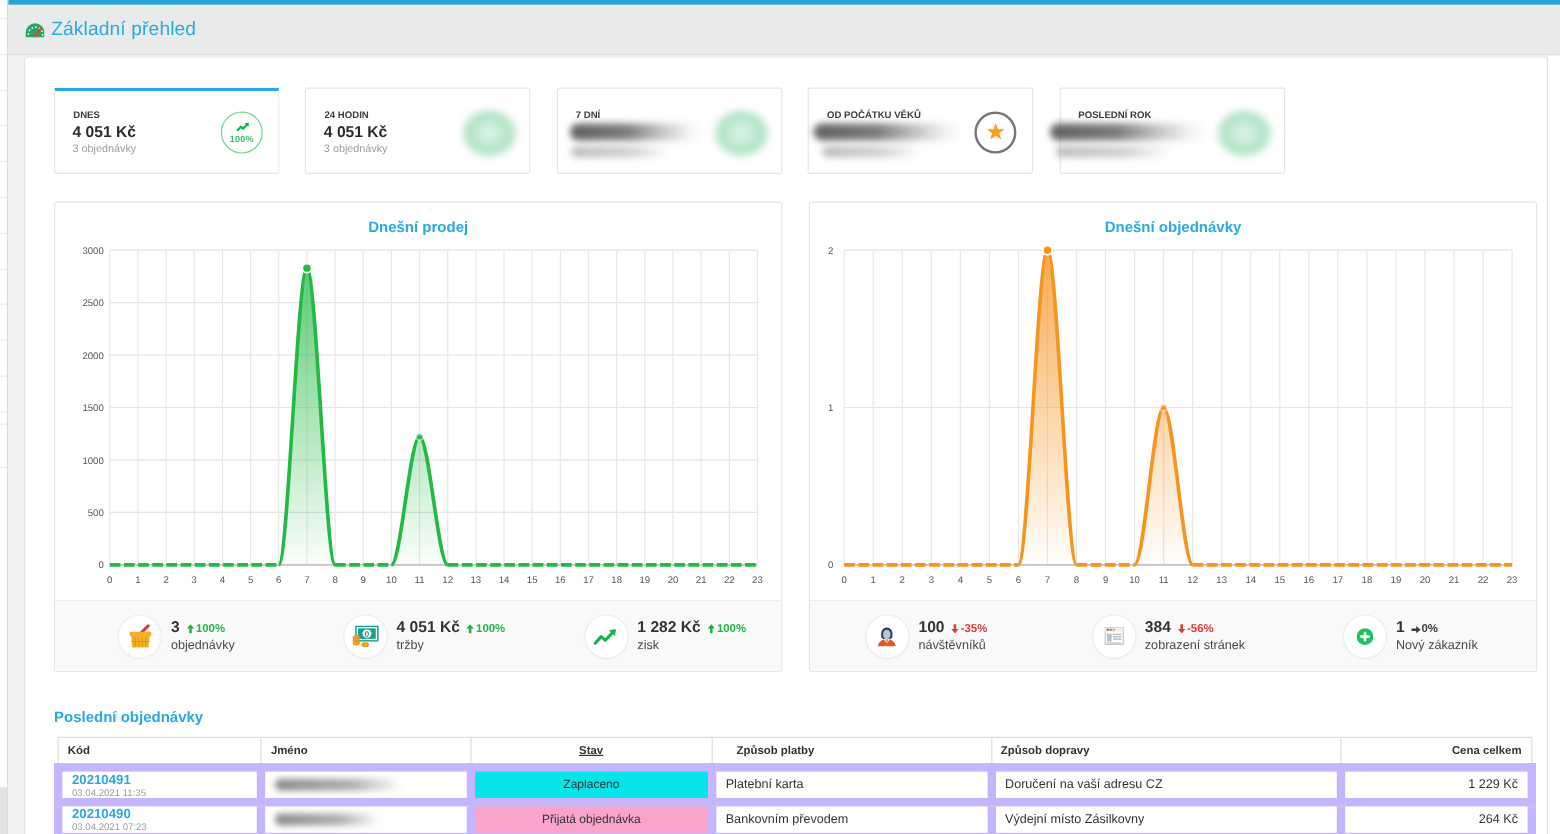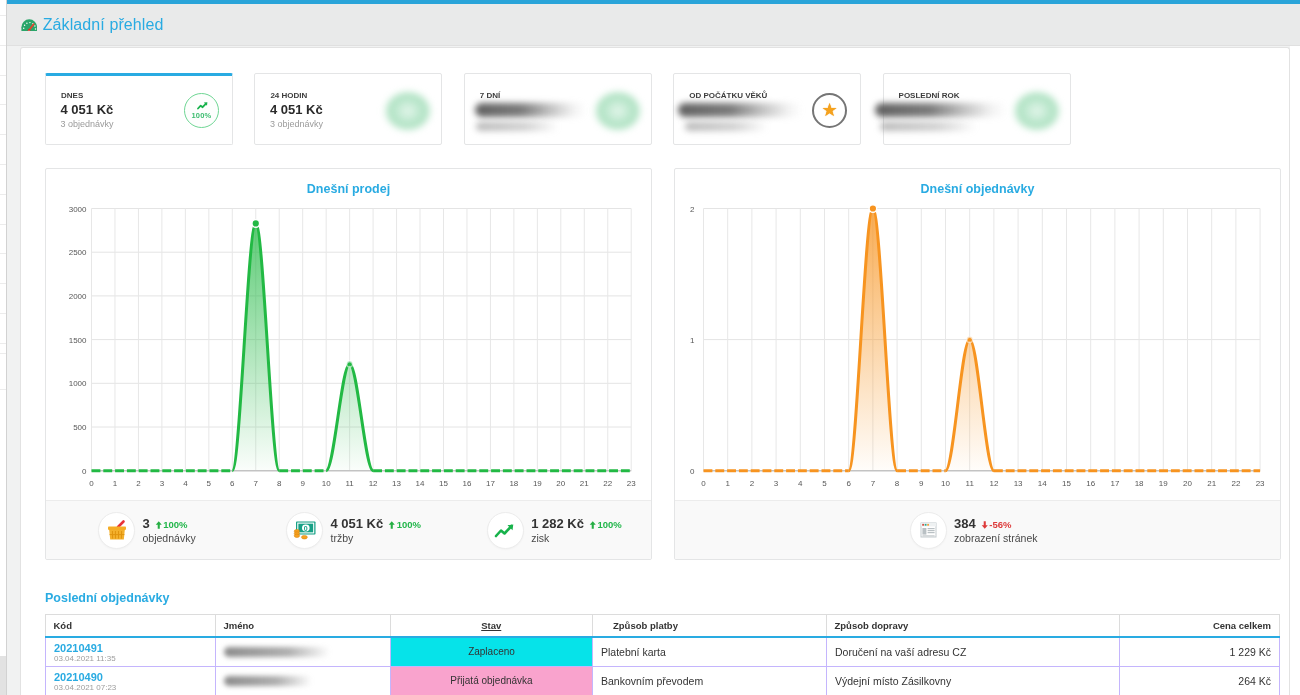--- a/index.html
+++ b/index.html
@@ -77,21 +77,21 @@
   .stat-delta.down { color:#dd3b3b; }
   .stat-delta.flat { color:#3d3d3d; }
   .stat-label { font-size:10.5px; color:#4a4a4a; line-height:12px; white-space:nowrap; }
 
   
   #orders-heading { position:absolute; left:24px; top:544px; font-size:12.5px; font-weight:bold; color:#29abe2; line-height:13px; }
   #orders-table { position:absolute; left:24px; top:566px; width:1235px; border-collapse:collapse; background:#fff; }
   #orders-table th { border:1px solid #dcdcdc; border-bottom:2px solid #29abe2; font-size:9.5px; font-weight:bold; color:#333; line-height:11px; padding:5px 8px 5px 7.5px; text-align:left; }
   #orders-table th.center { text-align:center; }
   #orders-table th.right { text-align:right; }
-  #orders-table td { border:1px solid #c4b5fd; font-size:10.5px; color:#333; height:29px; padding:0 8px; vertical-align:middle; }
+  #orders-table td { border:7px solid #c4b5fd; font-size:10.5px; color:#333; height:29px; padding:0 8px; vertical-align:middle; }
   #orders-table td.status-cell { text-align:center; padding:0; font-size:10px; }
   #orders-table td.right { text-align:right; }
   .order-code { font-size:11px; font-weight:bold; color:#29abe2; text-decoration:none; display:block; line-height:12px; margin-top:1px; }
   .order-date { font-size:8px; color:#9d9d9d; line-height:9px; }
   .name-blur { width:106px; height:10px; border-radius:5px; background:linear-gradient(90deg, rgba(110,110,110,0.8), rgba(130,130,130,0.65) 60%, rgba(160,160,160,0)); filter:blur(2.5px); }
 </style>
 </head>
 <body>
 
 <div id="root">
@@ -382,40 +382,71 @@
             <path d="M 173.7 301.7 C 181.76666666666665 301.7 189.83333333333334 39.5 197.9 39.5 C 205.96666666666667 39.5 214.03333333333333 301.7 222.1 301.7 " stroke="#f79420" stroke-width="3" fill="none" stroke-linejoin="round"></path>
             <path d="M 222.1 301.7 L 270.5 301.7" stroke="#f79420" stroke-width="3" fill="none" stroke-dasharray="8.9 2.9"></path>
             <path d="M 270.5 301.7 C 278.56666666666666 301.7 286.6333333333333 170.6 294.7 170.6 C 302.76666666666665 170.6 310.8333333333333 301.7 318.9 301.7 " stroke="#f79420" stroke-width="3" fill="none" stroke-linejoin="round"></path>
             <path d="M 318.9 301.7 L 585.1 301.7" stroke="#f79420" stroke-width="3" fill="none" stroke-dasharray="8.9 2.9"></path>
             <circle cx="197.9" cy="39.5" r="3.8" fill="#f79420" fill-opacity="1" stroke="#ffffff" stroke-width="1.4" stroke-opacity="1"></circle>
             <circle cx="294.7" cy="170.6" r="3" fill="#f79420" fill-opacity="0.45" stroke="#ffffff" stroke-width="1.4" stroke-opacity="0.5"></circle>
           </svg>
           <div class="chart-footer">
             <div class="stat-cell">
               <div class="stat-icon-circle">
+                <svg width="18" height="17" viewBox="0 0 18 17">
+                  <path d="M4.5 9.5 C3.5 4.5 5.5 1 9 1 C12.5 1 14.5 4.5 13.5 9.5 L12 10.5 L6 10.5 Z" fill="#27435f"></path>
+                  <ellipse cx="9" cy="6.8" rx="3.1" ry="4.1" fill="#b9c3ca"></ellipse>
+                  <path d="M1.5 16.5 C2 13.5 4.5 11.5 6.5 11 L9 14 L11.5 11 C13.5 11.5 16 13.5 16.5 16.5 Z" fill="#e4551f"></path>
+                  <path d="M7.6 10 L9 15.5 L10.4 10 L9 11.2 Z" fill="#9aa7b0"></path>
+                </svg>
+              </div>
+              <div class="stat-text">
+                <div class="stat-line1"><span>100</span><span class="stat-delta down"><span class="arr" title="↓"><svg width="7.5" height="8" viewBox="0 0 8 10">
+                        <path d="M4 9.8 L7.8 5.2 H5.3 V0.2 H2.7 V5.2 H0.2 Z" fill="#dd3b3b"></path>
+                      </svg></span><span>-35%</span></span></div>
+                <div class="stat-label">návštěvníků</div>
+              </div>
+            </div>
+            <div class="stat-cell">
+              <div class="stat-icon-circle">
                 <svg width="17" height="16" viewBox="0 0 17 16">
                   <rect x="1" y="1" width="15" height="14" fill="#ffffff" stroke="#c2c9cd" stroke-width="1"></rect>
                   <rect x="1" y="1" width="15" height="3.4" fill="#eef1f2"></rect>
                   <rect x="2.2" y="1.9" width="1.8" height="1.8" fill="#d94f43"></rect>
                   <rect x="4.7" y="1.9" width="1.8" height="1.8" fill="#2ea98c"></rect>
                   <rect x="7.2" y="1.9" width="1.8" height="1.8" fill="#f2a33c"></rect>
                   <g fill="#b9c0c4">
                     <rect x="2.4" y="6" width="4" height="6.6"></rect>
                     <rect x="7.6" y="6" width="7" height="1.2"></rect>
                     <rect x="7.6" y="8" width="7" height="1.2"></rect>
                     <rect x="7.6" y="10" width="7" height="1.2"></rect>
                     <rect x="2.4" y="13.4" width="12.2" height="0.9"></rect>
                   </g>
                 </svg>
               </div>
               <div class="stat-text">
                 <div class="stat-line1"><span>384</span><span class="stat-delta down"><span class="arr" title="↓"><svg width="7.5" height="8" viewBox="0 0 8 10">
                         <path d="M4 9.8 L7.8 5.2 H5.3 V0.2 H2.7 V5.2 H0.2 Z" fill="#dd3b3b"></path>
                       </svg></span><span>-56%</span></span></div>
                 <div class="stat-label">zobrazení stránek</div>
+              </div>
+            </div>
+            <div class="stat-cell">
+              <div class="stat-icon-circle">
+                <svg width="15" height="15" viewBox="0 0 15 15">
+                  <circle cx="7.5" cy="7.5" r="7" fill="#22c064"></circle>
+                  <rect x="6.4" y="3.4" width="2.2" height="8.2" rx="0.9" fill="#ffffff"></rect>
+                  <rect x="3.4" y="6.4" width="8.2" height="2.2" rx="0.9" fill="#ffffff"></rect>
+                </svg>
+              </div>
+              <div class="stat-text">
+                <div class="stat-line1"><span>1</span><span class="stat-delta flat"><span class="arr" title="→"><svg width="8" height="7.5" viewBox="0 0 10 8">
+                        <path d="M9.8 4 L5.2 7.8 V5.3 H0.2 V2.7 H5.2 V0.2 Z" fill="#3d3d3d"></path>
+                      </svg></span><span>0%</span></span></div>
+                <div class="stat-label">Nový zákazník</div>
               </div>
             </div>
           </div>
         </div>
       </div>
     <div id="orders-heading">Poslední objednávky</div>
     <table id="orders-table">
       <thead>
           <tr id="orders-head-row">
             <th style="width: 170px;">Kód</th>

